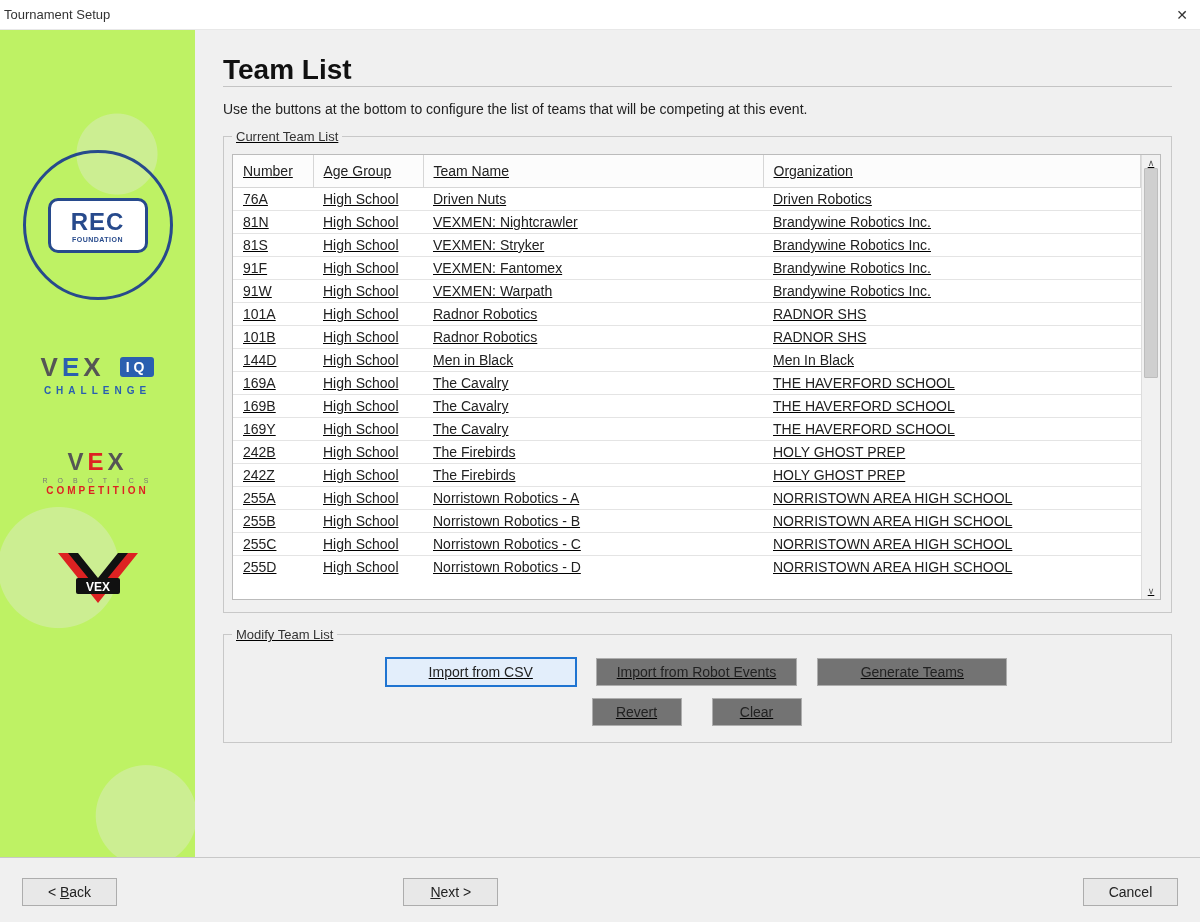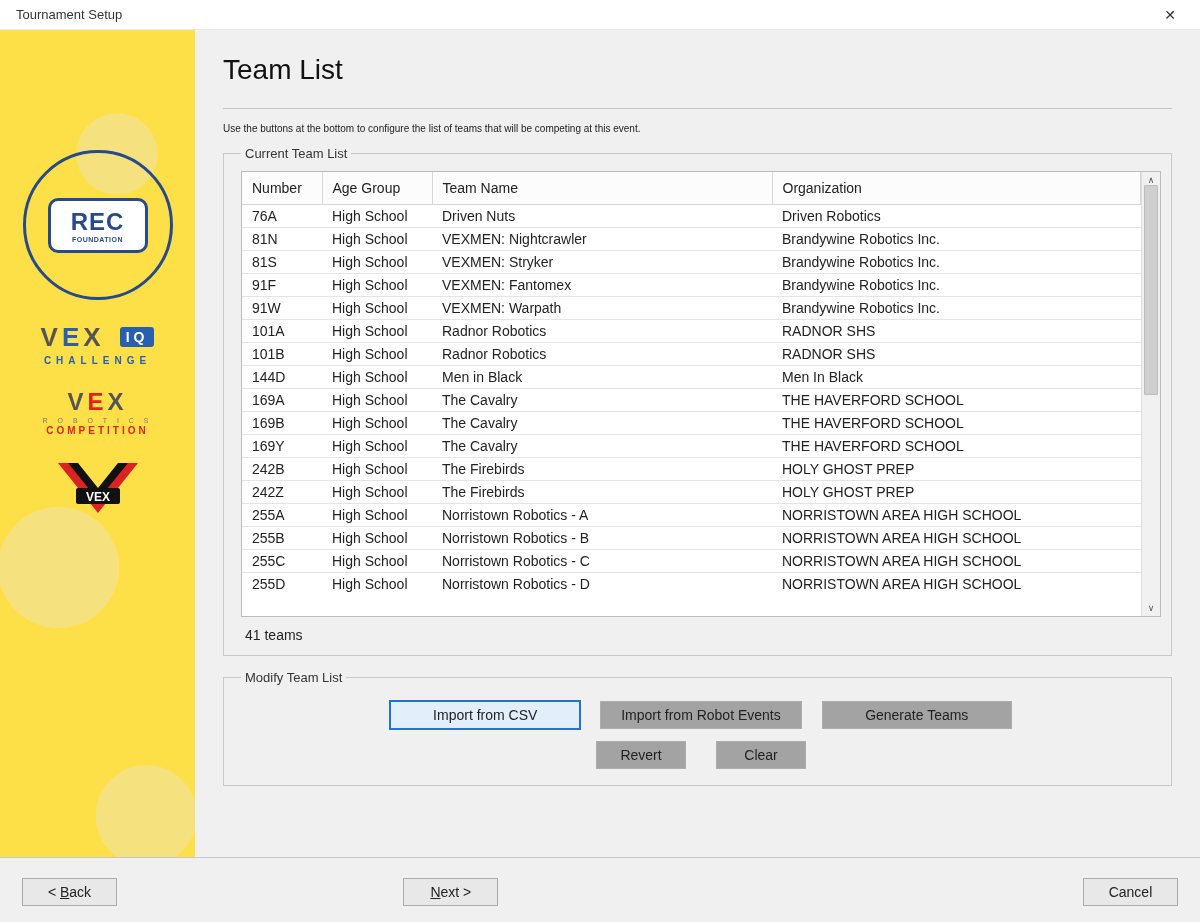--- a/index.html
+++ b/index.html
@@ -11,36 +11,36 @@
       height: 922px;
       overflow: hidden;
       display: flex;
       flex-direction: column;
     }
     .titlebar {
       height: 30px;
       display: flex;
       align-items: center;
       justify-content: space-between;
-      padding: 0 16px;
+      padding: 0 4px;
       border-bottom: 1px solid #e8e8e8;
       background: #fff;
     }
     .titlebar-title { color: #333; font-size: 13px; }
     .titlebar-close { font-size: 14px; cursor: pointer; padding: 4px 8px; color: #333; }
 
     .main-row { display: flex; flex: 1; overflow: hidden; }
 
     .sidebar {
       width: 195px;
-      background: #fde047;
+      background: #bef264;
       display: flex;
       flex-direction: column;
       align-items: center;
-      gap: 22px;
+      gap: 52px;
       padding-top: 120px;
       position: relative;
     }
     
     .sidebar::before {
       content: "";
       position: absolute;
       inset: 0;
       background:
         radial-gradient(circle at 60% 15%, #e8e8e8 0 40px, transparent 41px),
@@ -80,29 +80,30 @@
     .logo-vexu svg { display:block; margin:auto; }
 
     .content {
       flex: 1;
       background: #f0f0f0;
       padding: 24px 28px 12px 28px;
       display: flex;
       flex-direction: column;
       overflow: hidden;
     }
-    .page-title { font-size: 28px; font-weight: normal; color:#111; margin-bottom: 22px; }
+    .page-title { font-size: 28px; font-weight: bold; color:#111; }
     .hr { height:1px; background:#c4c4c4; margin-bottom: 14px; }
-    .instructions { color:#222; font-size:10px; margin-bottom: 12px; }
+    .instructions { color:#222; font-size:14px; margin-bottom: 12px; }
 
     fieldset.group {
       border: 1px solid #c8c8c8;
       border-radius: 0;
-      padding: 10px 10px 12px 17px;
+      padding: 10px 10px 12px 8px;
       margin-bottom: 14px;
+      text-decoration: underline;
     }
     fieldset.group > legend { font-size:13px; color:#333; padding: 0 4px; }
 
     .table-wrap {
       border: 1px solid #bbb;
       background:#fff;
       height: 446px;
       position: relative;
       display: flex;
     }
@@ -137,21 +138,21 @@
     .vscroll .thumb { position:absolute; top:0; left:2px; right:2px; height:210px; background:#cfcfcf; border:1px solid #bdbdbd; border-radius:1px;}
 
     .team-count { margin: 10px 4px 0; font-size:14px; color:#222; }
 
     .modify-row { display:flex; justify-content:center; gap:20px; margin-top:6px; margin-bottom:12px; }
     .modify-row2 { display:flex; justify-content:center; gap:30px; margin-top:4px; margin-bottom:4px; }
 
     button.win-btn {
       min-width: 90px;
       padding: 5px 20px;
-      background: #a3a3a3;
+      background: #737373;
       border: 1px solid #adadad;
       font-family: inherit;
       font-size: 14px;
       color:#222;
       cursor: pointer;
     }
     button.win-btn.wide { min-width: 190px; }
     button.win-btn.focused { outline: 2px solid #1f74d1; outline-offset: -1px; background:#e3eefb; }
 
     .footer {
@@ -338,21 +339,20 @@
         </div>
         <div class="vscroll">
           <div class="arrow">∧</div>
           <div class="track">
             <div class="thumb"></div>
           </div>
           <div class="arrow">∨</div>
         </div>
       </div>
 
-      <div class="team-count">41 teams</div>
     </fieldset>
 
     <fieldset class="group">
       <legend>Modify Team List</legend>
       <div class="modify-row">
         <button class="win-btn wide focused">Import from CSV</button>
         <button class="win-btn wide">Import from Robot Events</button>
         <button class="win-btn wide">Generate Teams</button>
       </div>
       <div class="modify-row2">

